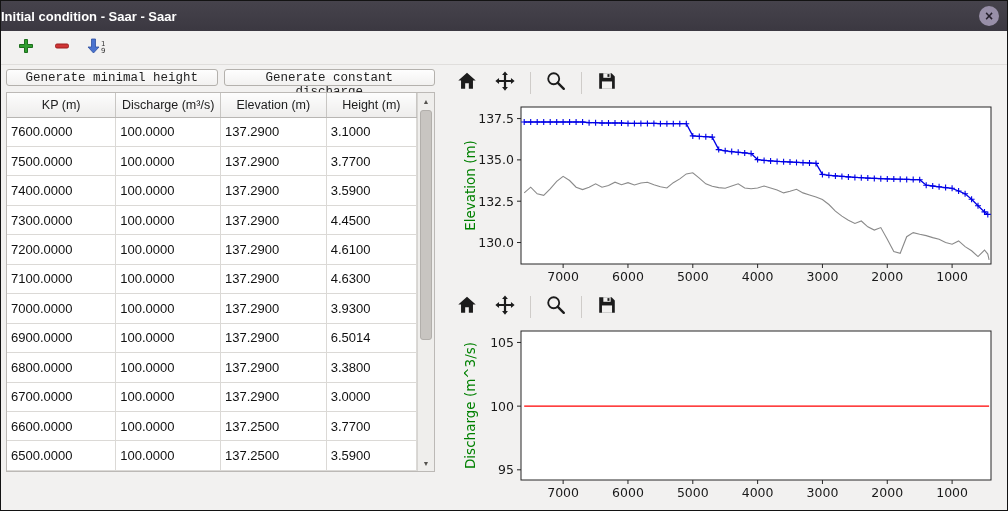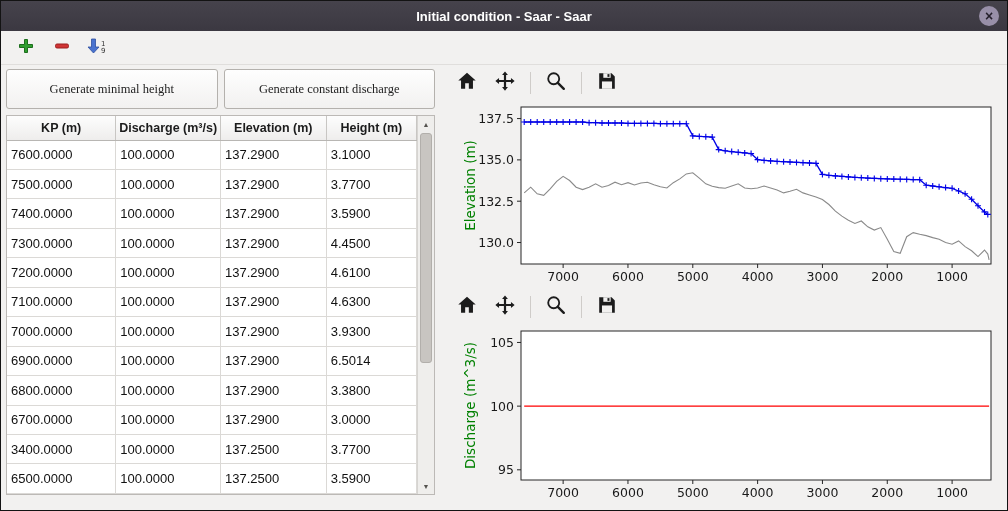--- a/index.html
+++ b/index.html
@@ -14,21 +14,21 @@
     border:1px solid #131313;
     background:#f2f1f0;
     display:flex; flex-direction:column;
     overflow:hidden;
   }
   
   .titlebar {
     height:30px; flex:0 0 30px;
     background:linear-gradient(#46434c,#3b3841);
     position:relative;
-    display:flex; align-items:center; justify-content:center;
+    display:flex; align-items:center; justify-content:flex-start;
   }
   .titlebar .title {
     color:#ffffff; font-size:13px; font-weight:bold;
   }
   .close-btn {
     position:absolute; right:8px; top:5px;
     width:20px; height:20px; border-radius:50%;
     background:#988fa8;
     color:#241f2b; font-size:14px; font-weight:bold;
     display:flex; align-items:center; justify-content:center;
@@ -48,41 +48,41 @@
   
   .main { flex:1; display:flex; min-height:0; }
   
   .left-panel {
     width:436px; flex:0 0 436px;
     padding:4px 2px 6px 5px;
     display:flex; flex-direction:column;
   }
   .btn-row { display:flex; gap:6px; }
   .gen-btn {
-    flex:1; height:40px;
+    flex:1; height:17px;
     background:linear-gradient(#fefefe,#f2f1f0);
     border:1px solid #b4b1ad; border-radius:3px;
     font-size:12.5px; color:#222;
-    font-family:Liberation Serif, serif;
+    font-family:Liberation Mono, monospace;
     cursor:pointer;
   }
   .table-frame {
     margin-top:6px; height:380px;
     border:1px solid #bcb9b6;
     background:#ffffff;
     display:flex;
     overflow:hidden;
   }
   table.kp-table { border-collapse:collapse; width:413px; table-layout:fixed; }
   .kp-table th {
     height:24px;
     background:linear-gradient(#fdfdfd,#eeedec);
     border-right:1px solid #c8c6c3;
     border-bottom:1px solid #b8b6b3;
-    font-size:12.5px; font-weight:bold; color:#1c1c1c;
+    font-size:12.5px; font-weight:normal; color:#1c1c1c;
     text-align:center;
   }
   .kp-table td {
     height:29px;
     border-right:1px solid #dbd9d6;
     border-bottom:1px solid #dbd9d6;
     font-size:13px; color:#111;
     padding-left:4px;
     background:#ffffff;
   }
@@ -229,21 +229,21 @@
                 <td>137.2900</td>
                 <td>3.3800</td>
               </tr>
               <tr>
                 <td>6700.0000</td>
                 <td>100.0000</td>
                 <td>137.2900</td>
                 <td>3.0000</td>
               </tr>
               <tr>
-                <td>3400.0000</td>
+                <td>6600.0000</td>
                 <td>100.0000</td>
                 <td>137.2500</td>
                 <td>3.7700</td>
               </tr>
               <tr>
                 <td>6500.0000</td>
                 <td>100.0000</td>
                 <td>137.2500</td>
                 <td>3.5900</td>
               </tr>

